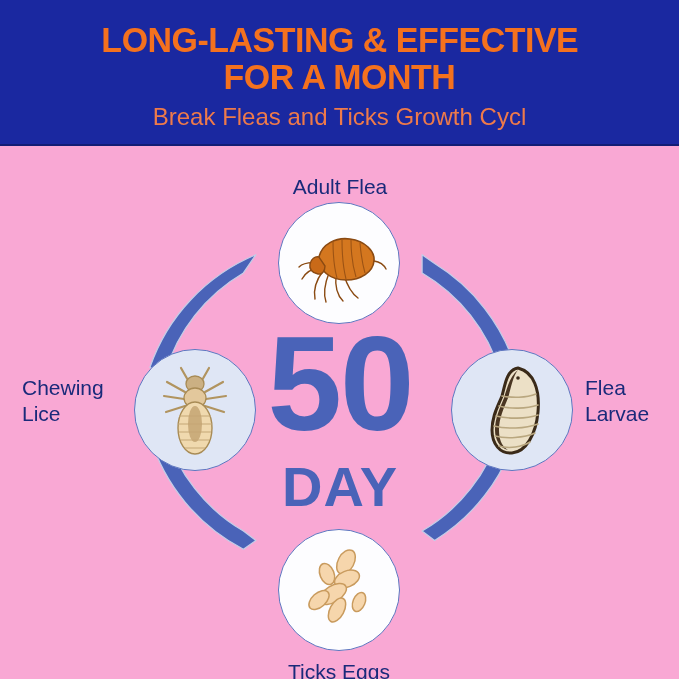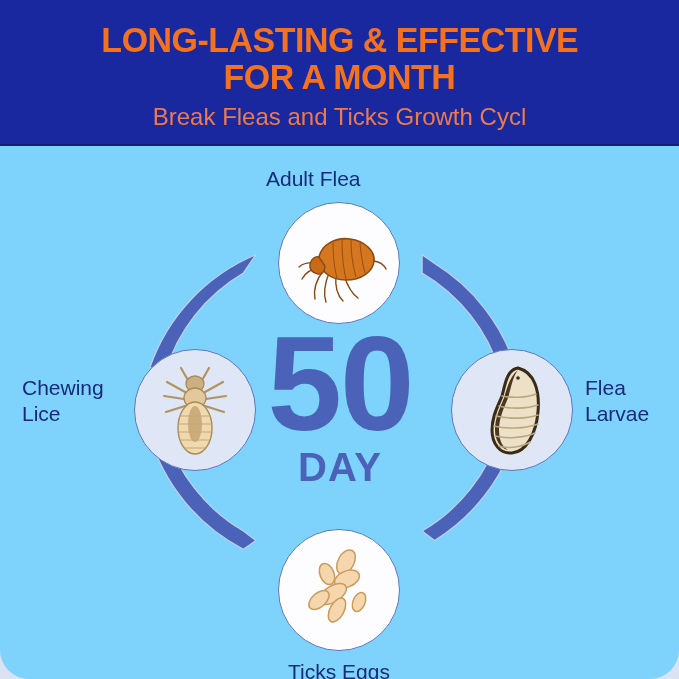--- a/index.html
+++ b/index.html
@@ -10,22 +10,21 @@
     width: 679px;
     height: 679px;
     overflow: hidden;
     font-family: "Liberation Sans", sans-serif;
     background: #dbe2f2;
   }
   #infographic {
     position: relative;
     width: 679px;
     height: 679px;
-    background: #7dd3fc;
-    border-radius: 29px;
+    background: #f9a8d4;
   }
 
   
   .header-banner {
     position: absolute;
     left: 0;
     top: 0;
     width: 679px;
     height: 146px;
     background: #1a28a0;
@@ -100,24 +99,24 @@
     font-family: "Liberation Sans", sans-serif;
     font-weight: bold;
     font-size: 134px;
     line-height: 120px;
     letter-spacing: -2px;
   }
   .center-unit {
     color: #4a63b8;
     font-family: "Liberation Sans", sans-serif;
     font-weight: bold;
-    font-size: 40px;
+    font-size: 56px;
     line-height: 46px;
     letter-spacing: 1px;
-    margin-top: 0;
+    margin-top: 20px;
   }
 
   
   .node {
     position: absolute;
   }
   .node-circle {
     position: absolute;
     border-radius: 50%;
     border: 1.6px solid #5e76c0;
@@ -135,21 +134,21 @@
     color: #1a2a7a;
     font-family: "Liberation Sans", sans-serif;
     font-size: 21px;
     line-height: 26px;
     white-space: pre-line;
   }
 
   
   #node-adult-flea .node-circle { left: 0; top: 40px; width: 122px; height: 122px; }
   #node-adult-flea { left: 278px; top: 16px; width: 122px; }
-  #node-adult-flea .node-label { left: -12px; top: 4px; width: 148px; text-align: left; }
+  #node-adult-flea .node-label { left: -12px; top: 12px; width: 148px; text-align: center; }
 
   #node-chewing-lice .node-circle { left: 112px; top: 0; width: 122px; height: 122px; }
   #node-chewing-lice { left: 22px; top: 203px; width: 234px; }
   #node-chewing-lice .node-label { left: 0px; top: 26px; width: 106px; }
 
   #node-flea-larvae .node-circle { left: 0; top: 0; width: 122px; height: 122px; }
   #node-flea-larvae { left: 451px; top: 203px; width: 220px; }
   #node-flea-larvae .node-label { left: 134px; top: 26px; width: 110px; text-align: left; }
 
   #node-ticks-eggs .node-circle { left: 0; top: 0; width: 122px; height: 122px; }

